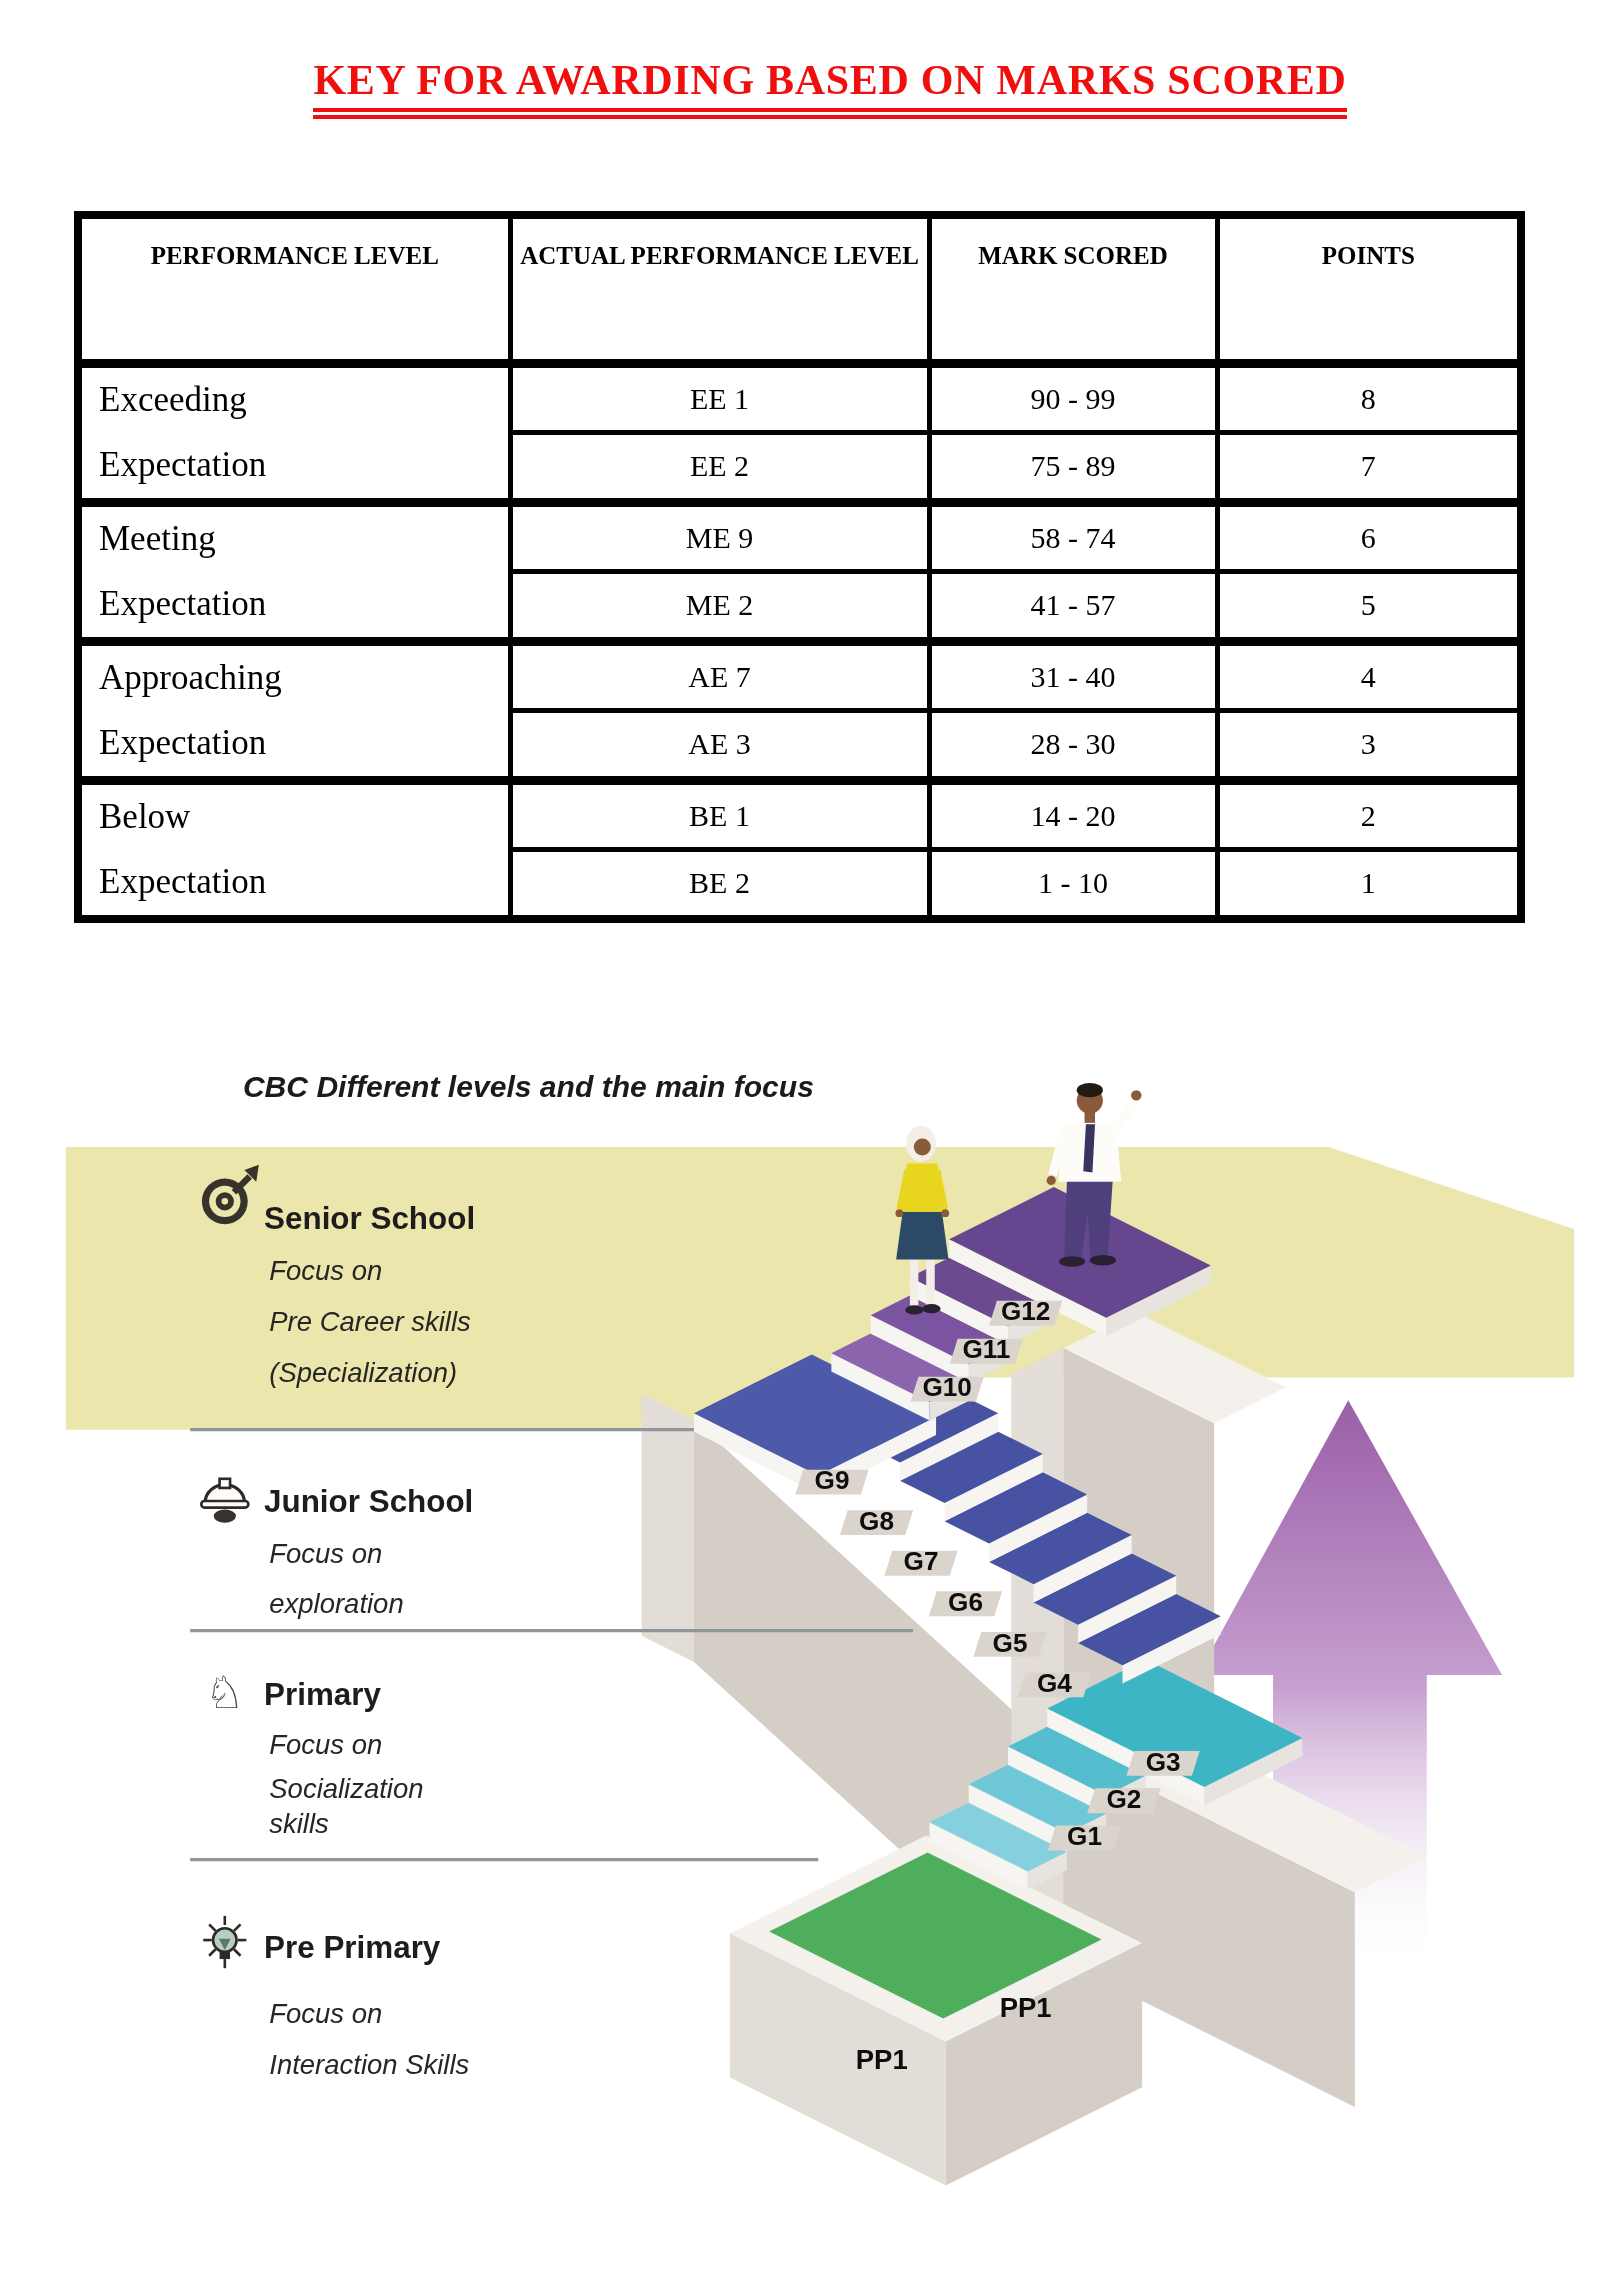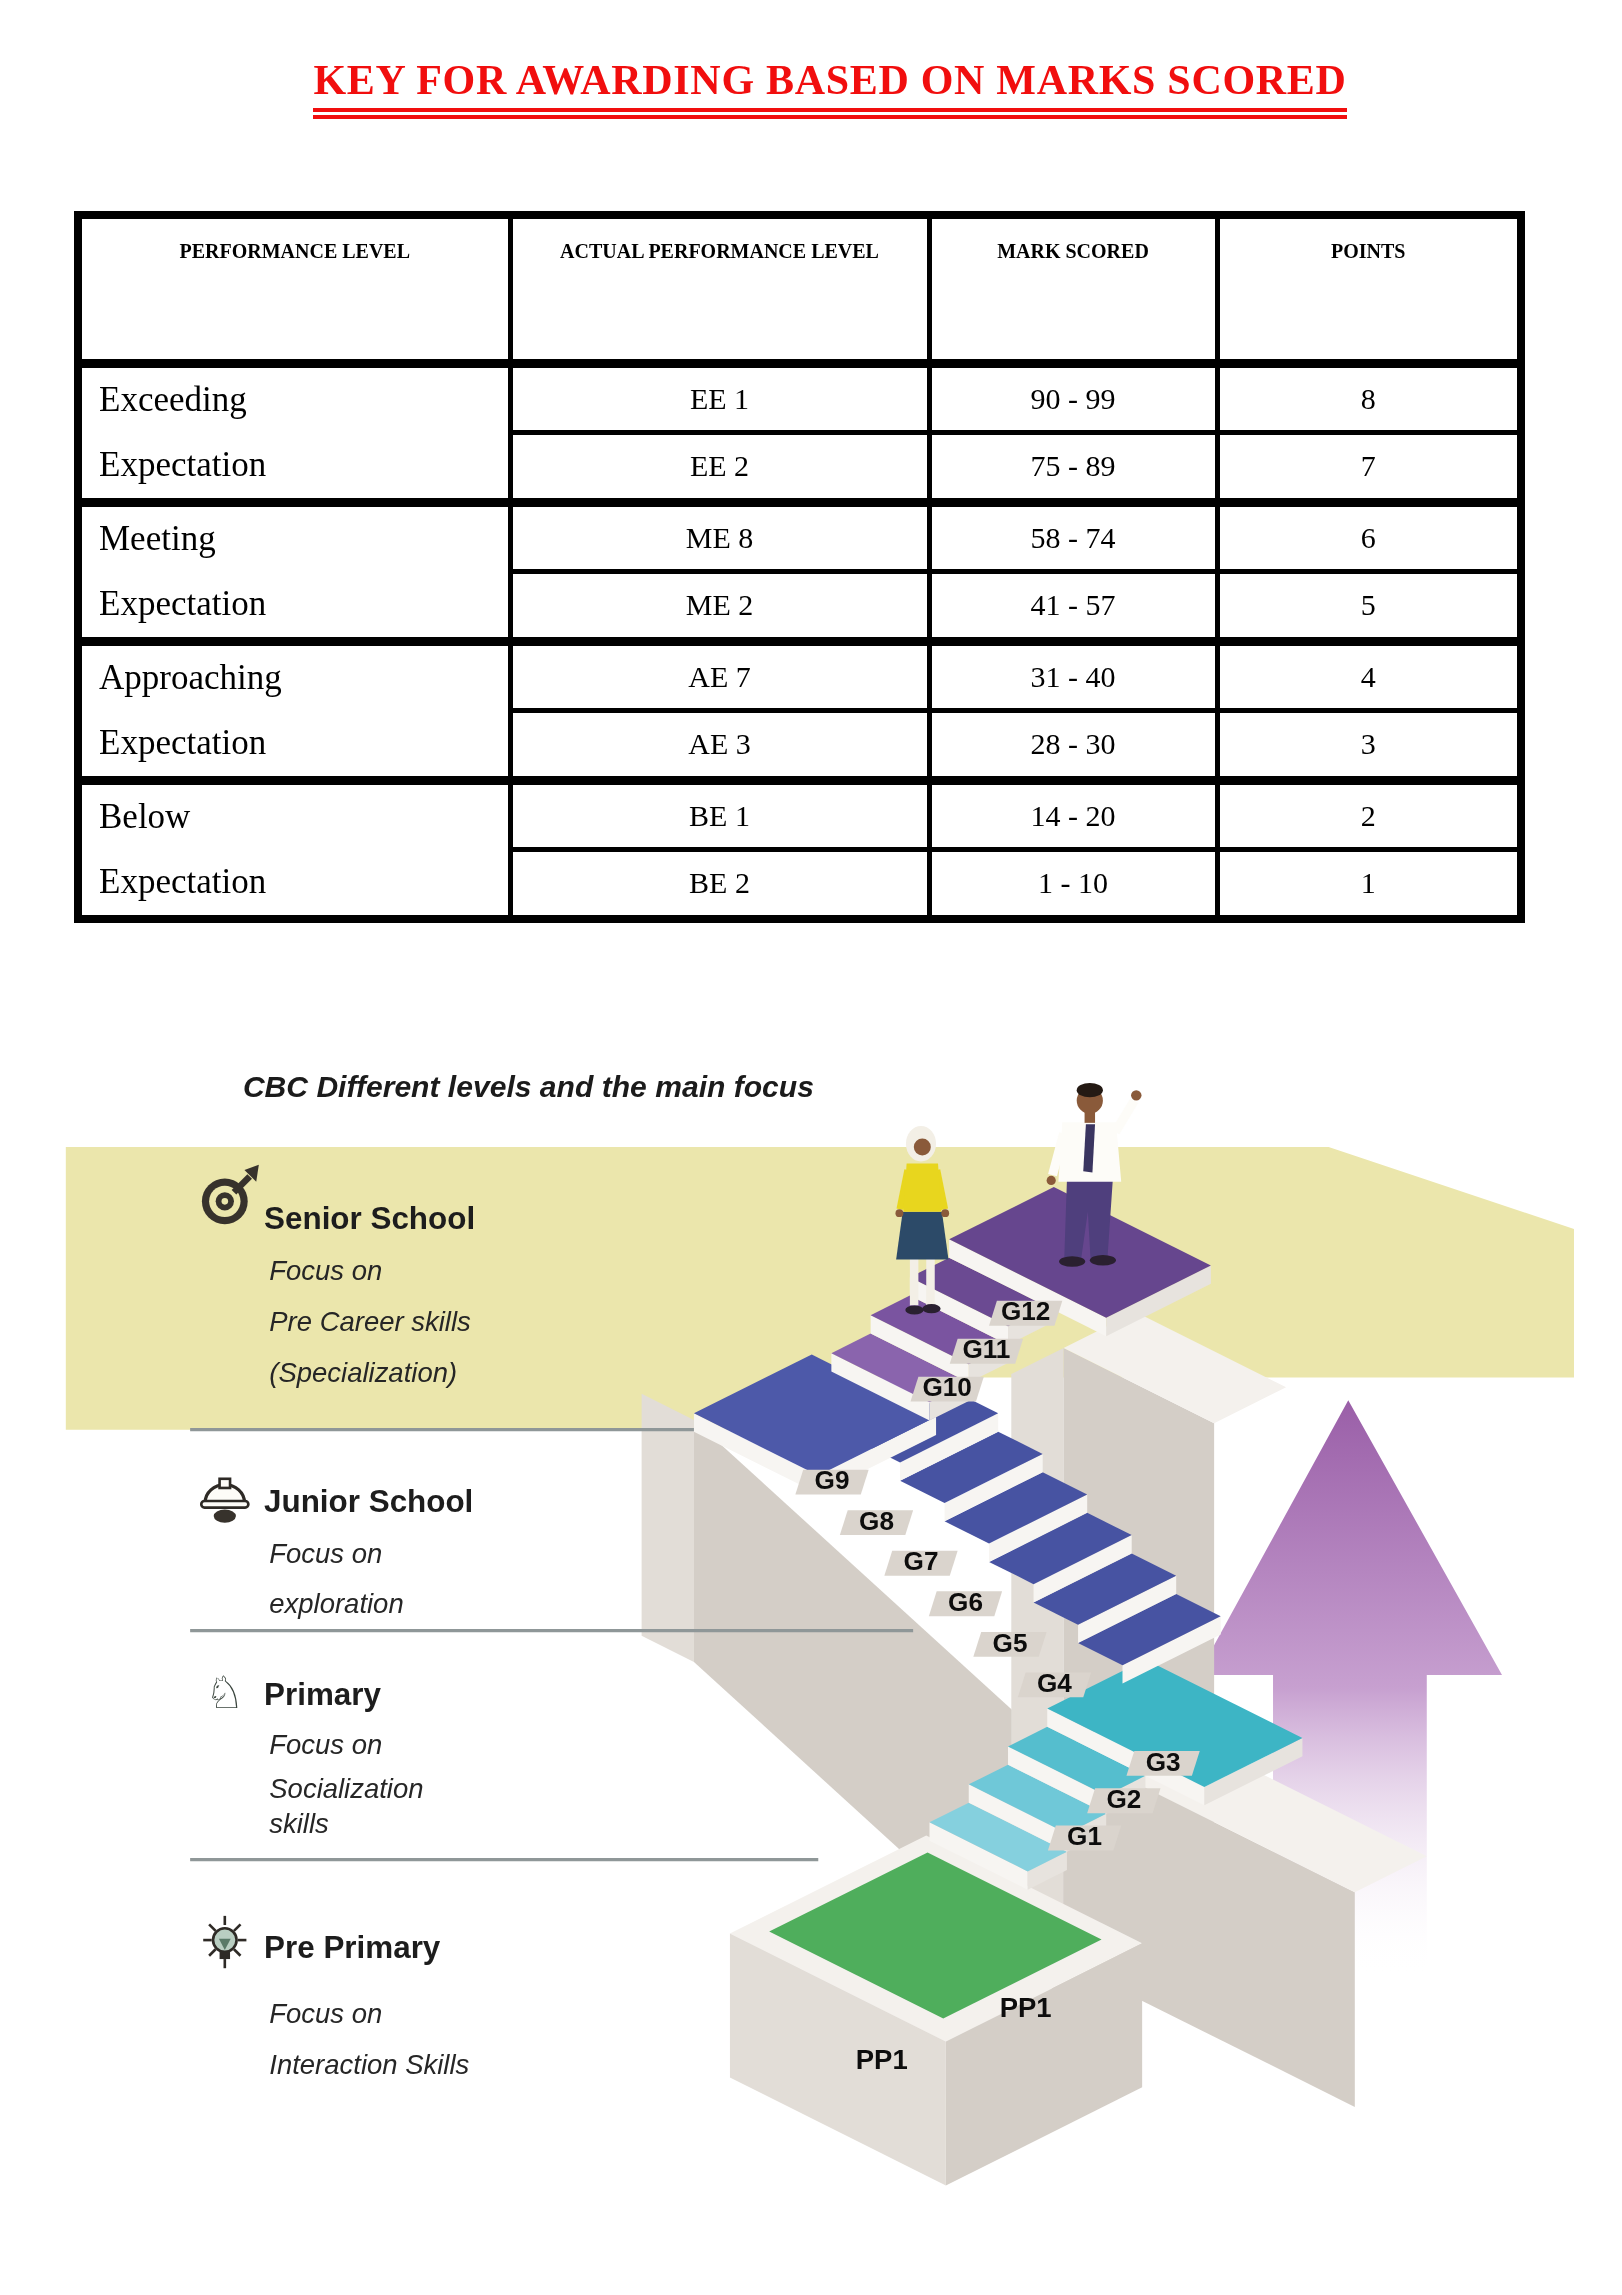--- a/index.html
+++ b/index.html
@@ -14,21 +14,21 @@
     border-bottom:11.8px double #f10e0e; padding-bottom:5.2px;
   }
 
   
   table.key-table { position:absolute; top:211px; left:74px; width:1445px;
     border-collapse:collapse; table-layout:fixed; background:#fff; }
   table.key-table th, table.key-table td { border:5.9px solid #000; }
   table.key-table { border:8.5px solid #000; }
   table.key-table th {
     height:148px; vertical-align:top; padding-top:10.5px; text-align:center;
-    font-size:20px; font-weight:bold; font-family:"Liberation Serif", serif;
+    font-size:25px; font-weight:bold; font-family:"Liberation Serif", serif;
     line-height:2.1;
   }
   table.key-table td { height:64px; }
   tr.group-start td { border-top-width:9.2px; }
   td.level { font-size:35px; padding:0; vertical-align:top; }
   .lvl-line { height:65px; display:flex; align-items:center; padding-left:17px; }
   td.code   { font-size:30px; text-align:center; }
   td.marks  { font-size:30px; text-align:center; }
   td.points { font-size:30px; text-align:center; }
 
@@ -81,21 +81,21 @@
     <tr>
       <td class="code">EE 2</td>
       <td class="marks">75 - 89</td>
       <td class="points">7</td>
     </tr>
     <tr class="group-start">
       <td class="level" rowspan="2">
         <div class="lvl-line">Meeting</div>
         <div class="lvl-line">Expectation</div>
       </td>
-      <td class="code">ME 8</td>
+      <td class="code">ME 9</td>
       <td class="marks">58 - 74</td>
       <td class="points">6</td>
     </tr>
     <tr>
       <td class="code">ME 2</td>
       <td class="marks">41 - 57</td>
       <td class="points">5</td>
     </tr>
     <tr class="group-start">
       <td class="level" rowspan="2">

